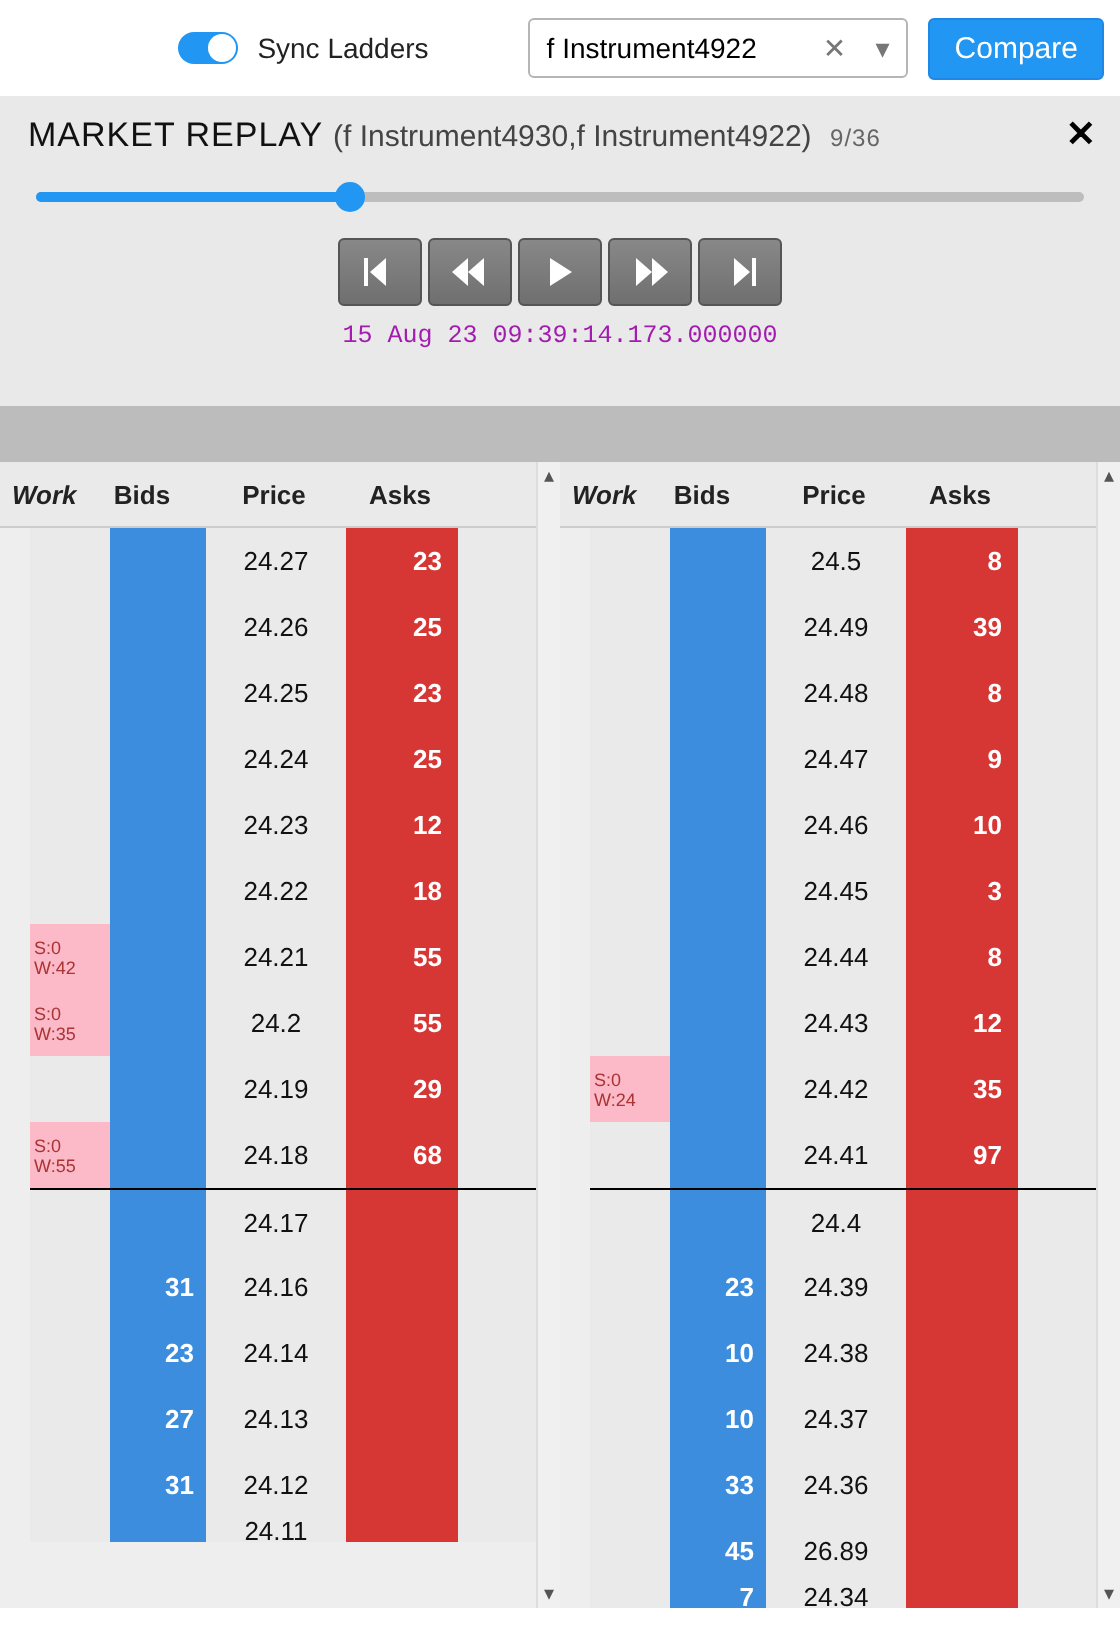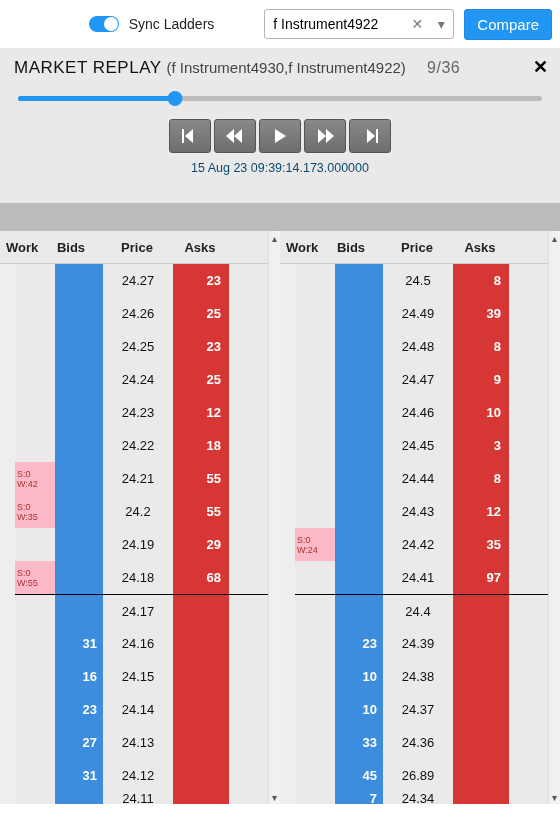--- a/index.html
+++ b/index.html
@@ -55,21 +55,21 @@
     background: #e9e9e9;
     padding: 10px 14px 28px 14px;
     position: relative;
   }
   .replay-close {
     position: absolute; top: 8px; right: 12px;
     font-size: 18px; font-weight: bold; cursor: pointer; color: #000;
   }
   .replay-title { font-size: 17px; letter-spacing: 0.5px; color: #111; margin-bottom: 18px; }
   .replay-title .sub { font-size: 15px; color: #444; letter-spacing: 0; }
-  .replay-title .idx { font-size: 16px; color: #666; margin-left: 16px; }
+  .replay-title .idx { font-size: 12px; color: #666; margin-left: 4px; }
   .slider-track {
     height: 5px; background: #bdbdbd; border-radius: 3px; position: relative;
     margin: 0 4px 18px 4px;
   }
   .slider-fill {
     position: absolute; left: 0; top: 0; bottom: 0;
     background: #2196f3; border-radius: 3px;
   }
   .slider-thumb {
     width: 15px; height: 15px; border-radius: 50%;
@@ -80,21 +80,21 @@
     display: flex; justify-content: center; gap: 3px; margin-bottom: 8px;
   }
   .tbtn {
     width: 42px; height: 34px;
     background: linear-gradient(#888,#6f6f6f);
     border: 1px solid #555; border-radius: 3px;
     display: flex; align-items: center; justify-content: center;
     cursor: pointer;
   }
   .tbtn svg { fill: #fff; }
-  .timestamp { text-align: center; font-size: 12.5px; color: #0c4a6e; }
+  .timestamp { text-align: center; font-size: 12.5px; color: #a21caf; font-family: Liberation Mono, monospace; }
   
   .gap-bar { height: 28px; background: #bcbcbc; }
   
   .ladders {
     display: flex; height: calc(817px - 44px - 200px);
     background: #bcbcbc;
   }
   .ladder {
     flex: 1; display: flex; flex-direction: column;
     background: #eee;
@@ -104,21 +104,21 @@
   .ladder .scroll { position: absolute; right: 0; top: 0; bottom: 0; width: 12px;
     background: #f0f0f0; border-left: 1px solid #ddd; }
   .scroll .arrow { height: 14px; display:flex; align-items:center; justify-content:center; color:#555; font-size:10px;}
   .scroll .arrow.up { position:absolute; top:0; left:0; right:0; }
   .scroll .arrow.down { position:absolute; bottom:0; left:0; right:0; }
   .lhead {
     display: flex; font-weight: bold; font-size: 13px;
     background: #eaeaea; height: 33px; align-items: center;
     border-bottom: 1px solid #ccc;
   }
-  .col-work { width: 40px; padding-left: 6px; }
+  .col-work { width: 40px; padding-left: 6px; font-style: italic; }
   .col-bids { width: 62px; text-align: center; }
   .col-price { width: 70px; text-align: center; }
   .col-asks { width: 56px; text-align: center; }
   .row {
     display: flex; height: 33px; align-items: stretch;
     background: #eaeaea;
   }
   .row .cell { display: flex; align-items: center; }
   .row .work { width: 40px; font-size: 9px; line-height: 10px; color: #a33; padding: 2px 0 2px 2px;
     flex-direction: column; justify-content: center; align-items: flex-start; }
@@ -283,26 +283,20 @@
           <div class="cell asks col"></div>
         </div>
         <div class="row">
           <div class="cell work"></div>
           <div class="cell bids col">31</div>
           <div class="cell price">24.16</div>
           <div class="cell asks col"></div>
         </div>
         <div class="row">
           <div class="cell work"></div>
-          <div class="cell bids col">16</div>
-          <div class="cell price">24.15</div>
-          <div class="cell asks col"></div>
-        </div>
-        <div class="row">
-          <div class="cell work"></div>
           <div class="cell bids col">23</div>
           <div class="cell price">24.14</div>
           <div class="cell asks col"></div>
         </div>
         <div class="row">
           <div class="cell work"></div>
           <div class="cell bids col">27</div>
           <div class="cell price">24.13</div>
           <div class="cell asks col"></div>
         </div>

